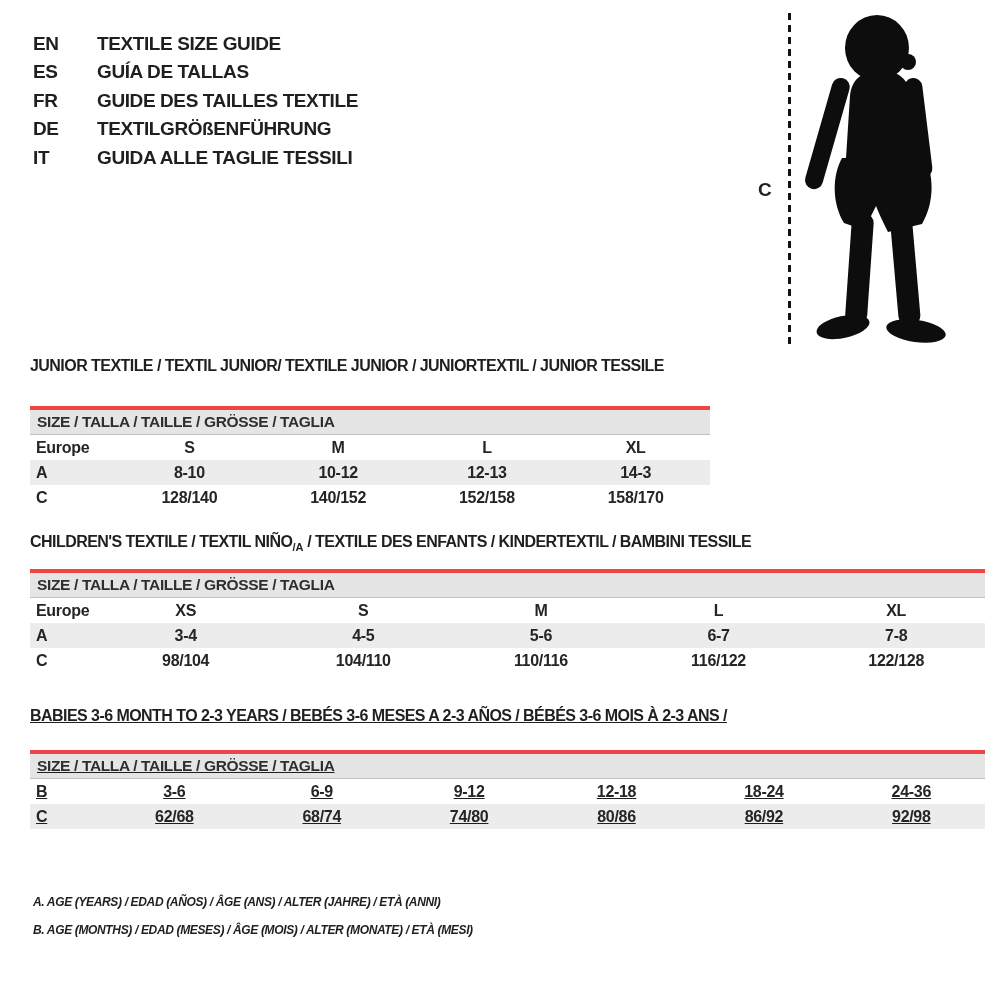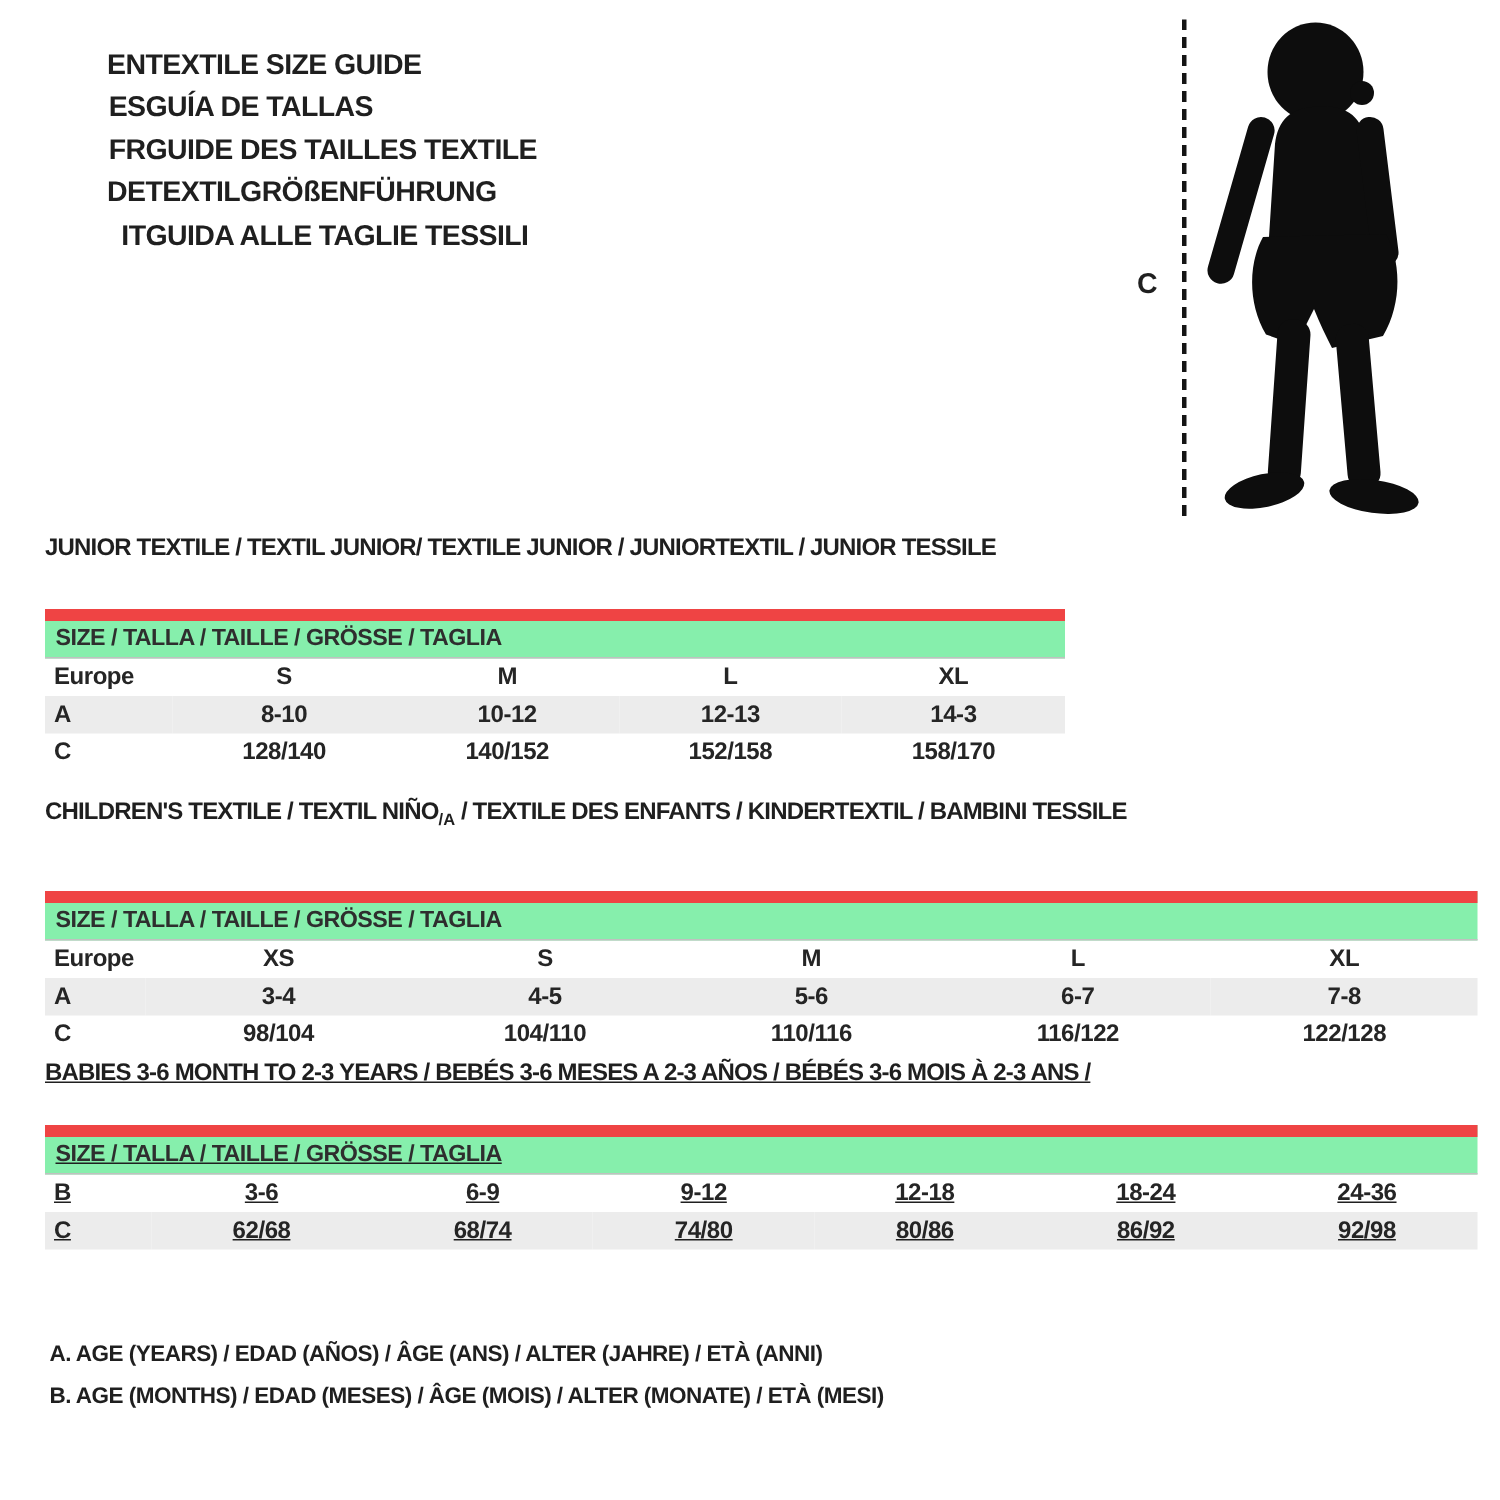--- a/index.html
+++ b/index.html
@@ -2,54 +2,54 @@
 <html><head>
 <meta charset="utf-8">
 <style>
   html,body{margin:0;padding:0;background:#ffffff;}
   .page{
     position:relative;width:1000px;height:1000px;background:#ffffff;overflow:hidden;
     font-family:"Liberation Sans","DejaVu Sans",sans-serif;font-weight:700;color:#1f1f1f;
   }
   
   .lang-block{position:absolute;left:33px;top:30px;font-size:19px;letter-spacing:-0.4px;}
-  .lang-row{display:flex;line-height:28.4px;text-align:right;}
+  .lang-row{display:flex;line-height:28.4px;}
   .lang-code{width:64px;}
   
   .height-line{
     position:absolute;left:788px;top:13px;width:3px;height:331px;
     background:repeating-linear-gradient(to bottom,#141414 0 7px,transparent 7px 12px);
   }
   .height-label{position:absolute;left:758px;top:179px;font-size:19px;}
   .figure-svg{position:absolute;left:798px;top:8px;}
   
   .size-section{position:absolute;left:30px;}
   #sec-junior{top:354px;width:680px;}
   #sec-children{top:530px;width:955px;}
   #sec-babies{top:703px;width:955px;text-decoration:underline;}
   .sec-title{font-size:16px;line-height:24px;letter-spacing:-0.55px;margin:0;white-space:nowrap;}
   #sec-babies .sec-title{line-height:26px;}
   #sec-junior .sec-title{margin-bottom:23px;}
-  #sec-children .sec-title{margin-bottom:35px;}
+  #sec-children .sec-title{margin-bottom:10px;}
   #sec-babies .sec-title{margin-bottom:16px;}
   .sub{font-size:11px;vertical-align:-4px;letter-spacing:0;}
   .size-band{
-    background:#86efac;border-top:8px solid #ef4444;border-bottom:1px solid #c0c0c0;
+    background:#e5e5e5;border-top:4px solid #ef4444;border-bottom:1px solid #c0c0c0;
     height:24px;line-height:24px;padding-left:7px;font-size:15.5px;letter-spacing:-0.35px;color:#2e2e2e;
   }
   table{width:100%;border-collapse:collapse;table-layout:fixed;}
   th,td{height:25px;padding:0;font-size:16px;letter-spacing:-0.3px;font-weight:700;color:#252525;}
   th{text-align:left;padding-left:6px;font-weight:700;}
   td{text-align:center;}
   tr.shaded{background:#ececec;}
   .junior-table .label-col{width:12.5%;}
   .children-table .label-col{width:7%;}
   .babies-table .label-col{width:7.4%;}
   
-  .footnotes{position:absolute;left:33px;top:889px;font-size:15px;line-height:27.5px;letter-spacing:-0.35px;}
+  .footnotes{position:absolute;left:33px;top:889px;font-size:12px;line-height:27.5px;letter-spacing:-0.35px;font-style:italic;}
 </style>
 </head>
 <body>
 
 <div class="page">
 
   <div class="lang-block">
     <div class="lang-row">
       <span class="lang-code">EN</span>
       <span class="lang-label">TEXTILE SIZE GUIDE</span>

